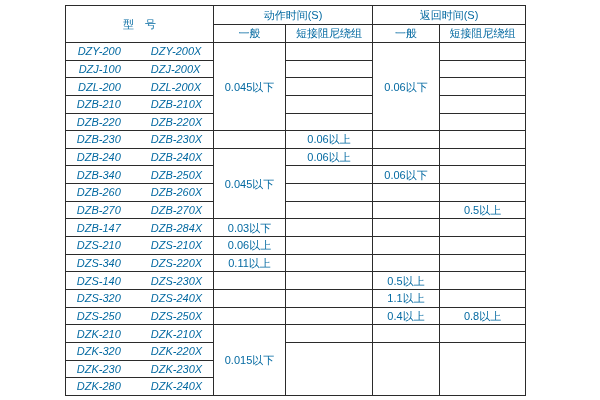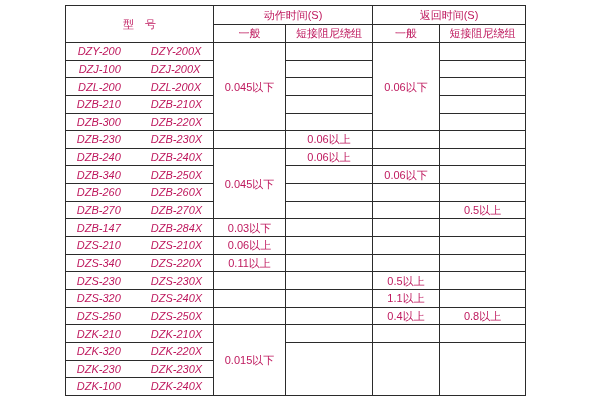--- a/index.html
+++ b/index.html
@@ -4,21 +4,21 @@
 <style>
   html, body {
     margin: 0; padding: 0;
     width: 600px; height: 400px;
     background: #ffffff;
   }
   .page {
     position: relative;
     width: 600px; height: 400px;
     font-family: "Liberation Sans", sans-serif;
-    color: #be185d;
+    color: #0369a1;
     background: #ffffff;
   }
   table.spec-table {
     position: absolute;
     left: 65px; top: 5px;
     width: 460px; height: 390px;
     border-collapse: collapse;
     table-layout: fixed;
   }
   .spec-table th, .spec-table td {
@@ -82,21 +82,21 @@
           <td class="model-cell"><span>DZL-200</span><span>DZL-200X</span></td>
           <td></td>
           <td></td>
         </tr>
         <tr>
           <td class="model-cell"><span>DZB-210</span><span>DZB-210X</span></td>
           <td></td>
           <td></td>
         </tr>
         <tr>
-          <td class="model-cell"><span>DZB-300</span><span>DZB-220X</span></td>
+          <td class="model-cell"><span>DZB-220</span><span>DZB-220X</span></td>
           <td></td>
           <td></td>
         </tr>
         <tr>
           <td class="model-cell"><span>DZB-230</span><span>DZB-230X</span></td>
           <td></td>
           <td>0.06以上</td>
           <td></td>
           <td></td>
         </tr>
@@ -140,21 +140,21 @@
           <td></td>
         </tr>
         <tr>
           <td class="model-cell"><span>DZS-340</span><span>DZS-220X</span></td>
           <td>0.11以上</td>
           <td></td>
           <td></td>
           <td></td>
         </tr>
         <tr>
-          <td class="model-cell"><span>DZS-230</span><span>DZS-230X</span></td>
+          <td class="model-cell"><span>DZS-140</span><span>DZS-230X</span></td>
           <td></td>
           <td></td>
           <td>0.5以上</td>
           <td></td>
         </tr>
         <tr>
           <td class="model-cell"><span>DZS-320</span><span>DZS-240X</span></td>
           <td></td>
           <td></td>
           <td>1.1以上</td>
@@ -177,17 +177,17 @@
         <tr>
           <td class="model-cell"><span>DZK-320</span><span>DZK-220X</span></td>
           <td rowspan="3"></td>
           <td rowspan="3"></td>
           <td rowspan="3"></td>
         </tr>
         <tr>
           <td class="model-cell"><span>DZK-230</span><span>DZK-230X</span></td>
         </tr>
         <tr>
-          <td class="model-cell"><span>DZK-100</span><span>DZK-240X</span></td>
+          <td class="model-cell"><span>DZK-280</span><span>DZK-240X</span></td>
         </tr>
       </tbody>
   </table>
 </div>
 
 </body></html>

